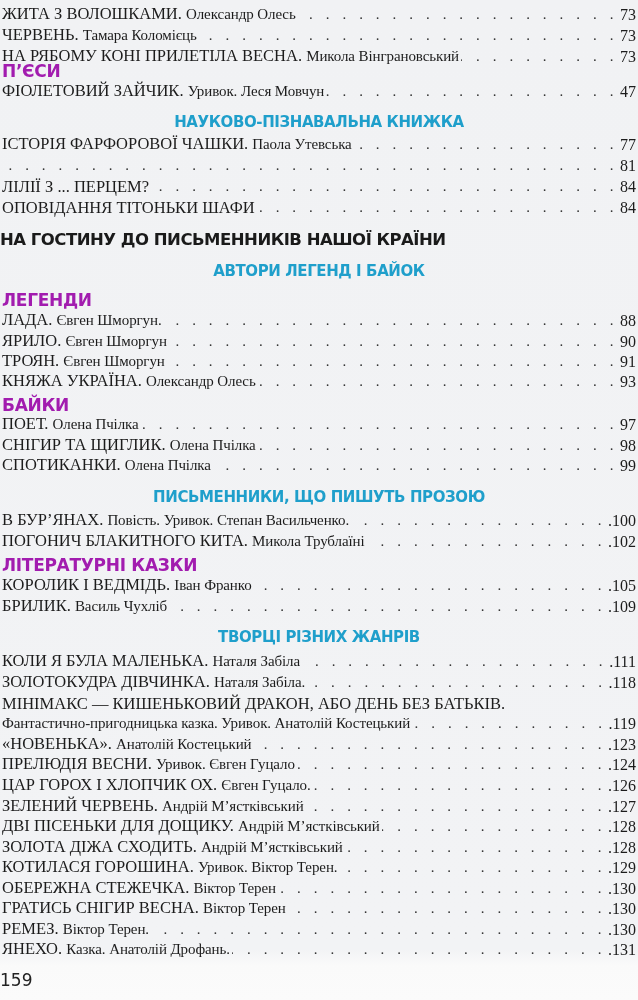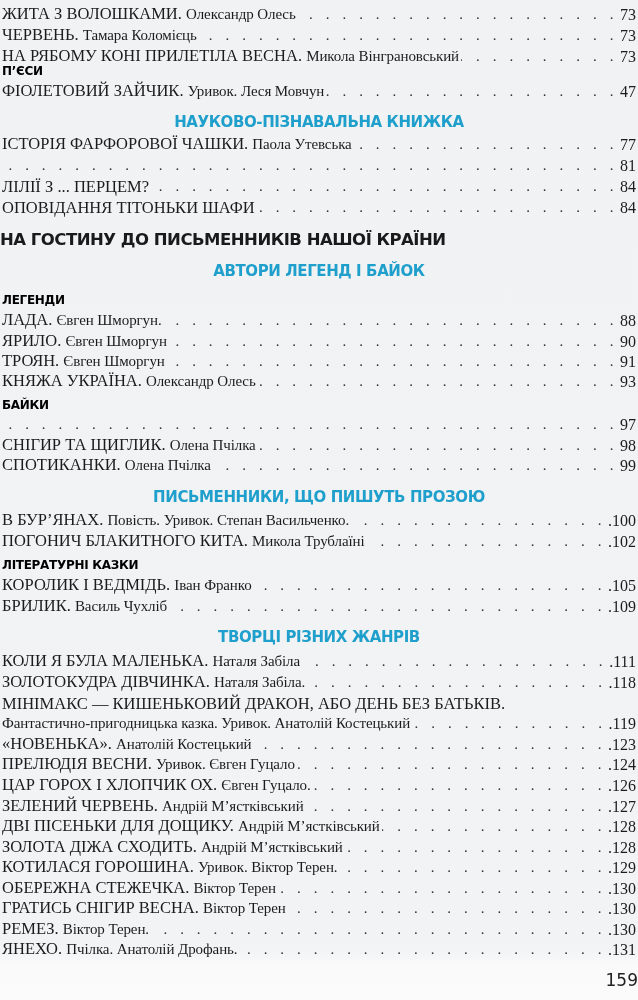--- a/index.html
+++ b/index.html
@@ -22,38 +22,38 @@
   .row .t .auth { font-size: 15px; letter-spacing: -0.1px; }
   .row .dots {
     flex: 1 1 auto; overflow: hidden; margin: 0 2px;
     font-size: 15px; letter-spacing: 4.6px; color: #333;
     text-align: right; direction: rtl;
   }
   .row .pg { flex: 0 0 auto; font-size: 16px; margin-top: 13px; }
   .sub {
     position: absolute; left: 2px;
     font-family: "DejaVu Sans", sans-serif; font-weight: bold;
-    font-size: 12px; letter-spacing: -0.3px; color: #000000;
+    font-size: 17px; letter-spacing: -0.3px; color: #a21caf;
     line-height: 18px;
   }
   .sec {
     position: absolute; left: 0; width: 638px; text-align: center;
     font-family: "DejaVu Sans", sans-serif; font-weight: bold;
     font-size: 15px; letter-spacing: -0.4px; color: #1f9fcb;
     line-height: 20px;
   }
   .main-sec {
     position: absolute; left: 0; width: 638px; 
     font-family: "DejaVu Sans", sans-serif; font-weight: bold;
     font-size: 16.5px; letter-spacing: -0.5px; color: #1a1a1a;
     line-height: 22px;
   }
   .cont { position: absolute; left: 2px; font-size: 16.5px; line-height: 21px; white-space: nowrap; }
   .footer {
-    position: absolute; left: 0; width: 638px; top: 968px; text-align: right;
+    position: absolute; left: 0; width: 638px; top: 968px; text-align: left;
     font-family: "DejaVu Sans", sans-serif; font-size: 17px; color: #222; line-height: 24px;
   }
 </style>
 </head>
 <body>
 
 <div class="page">
 
   <div class="row" style="top:4px">
     <span class="t"><span class="caps">ЖИТА З ВОЛОШКАМИ.</span> <span class="auth">Олександр Олесь</span></span>
@@ -119,20 +119,21 @@
     <span class="pg">91</span>
   </div>
   <div class="row" style="top:371px">
     <span class="t"><span class="caps">КНЯЖА УКРАЇНА.</span> <span class="auth">Олександр Олесь</span></span>
     <span class="dots">. . . . . . . . . . . . . . . . . . . . . . . . . . . . . . . . . . . . . . . . . . . . . . . . . . . . . . . . . . . . . . . . . . . . . . . . . . . . . . . . . . . . . . . . . . . . . . . . . . . . .</span>
     <span class="pg">93</span>
   </div>
 
   <div class="sub" style="top:396px">БАЙКИ</div>
   <div class="row" style="top:414px">
+    <span class="t"><span class="caps">ПОЕТ.</span> <span class="auth">Олена Пчілка</span></span>
     <span class="dots">. . . . . . . . . . . . . . . . . . . . . . . . . . . . . . . . . . . . . . . . . . . . . . . . . . . . . . . . . . . . . . . . . . . . . . . . . . . . . . . . . . . . . . . . . . . . . . . . . . . . .</span>
     <span class="pg">97</span>
   </div>
   <div class="row" style="top:435px">
     <span class="t"><span class="caps">СНІГИР ТА ЩИГЛИК.</span> <span class="auth">Олена Пчілка</span></span>
     <span class="dots">. . . . . . . . . . . . . . . . . . . . . . . . . . . . . . . . . . . . . . . . . . . . . . . . . . . . . . . . . . . . . . . . . . . . . . . . . . . . . . . . . . . . . . . . . . . . . . . . . . . . .</span>
     <span class="pg">98</span>
   </div>
   <div class="row" style="top:455px">
     <span class="t"><span class="caps">СПОТИКАНКИ.</span> <span class="auth">Олена Пчілка</span></span>
@@ -225,19 +226,19 @@
     <span class="t"><span class="caps">ГРАТИСЬ СНІГИР ВЕСНА.</span> <span class="auth">Віктор Терен</span></span>
     <span class="dots">. . . . . . . . . . . . . . . . . . . . . . . . . . . . . . . . . . . . . . . . . . . . . . . . . . . . . . . . . . . . . . . . . . . . . . . . . . . . . . . . . . . . . . . . . . . . . . . . . . . . .</span>
     <span class="pg">.130</span>
   </div>
   <div class="row" style="top:919px">
     <span class="t"><span class="caps">РЕМЕЗ.</span> <span class="auth">Віктор Терен.</span></span>
     <span class="dots">. . . . . . . . . . . . . . . . . . . . . . . . . . . . . . . . . . . . . . . . . . . . . . . . . . . . . . . . . . . . . . . . . . . . . . . . . . . . . . . . . . . . . . . . . . . . . . . . . . . . .</span>
     <span class="pg">.130</span>
   </div>
   <div class="row" style="top:939px">
-    <span class="t"><span class="caps">ЯНЕХО.</span> <span class="auth">Пчілка. Анатолій Дрофань.</span></span>
+    <span class="t"><span class="caps">ЯНЕХО.</span> <span class="auth">Казка. Анатолій Дрофань.</span></span>
     <span class="dots">. . . . . . . . . . . . . . . . . . . . . . . . . . . . . . . . . . . . . . . . . . . . . . . . . . . . . . . . . . . . . . . . . . . . . . . . . . . . . . . . . . . . . . . . . . . . . . . . . . . . .</span>
     <span class="pg">.131</span>
   </div>
 
   <div class="footer">159</div>
 </div>
 
 </body></html>

